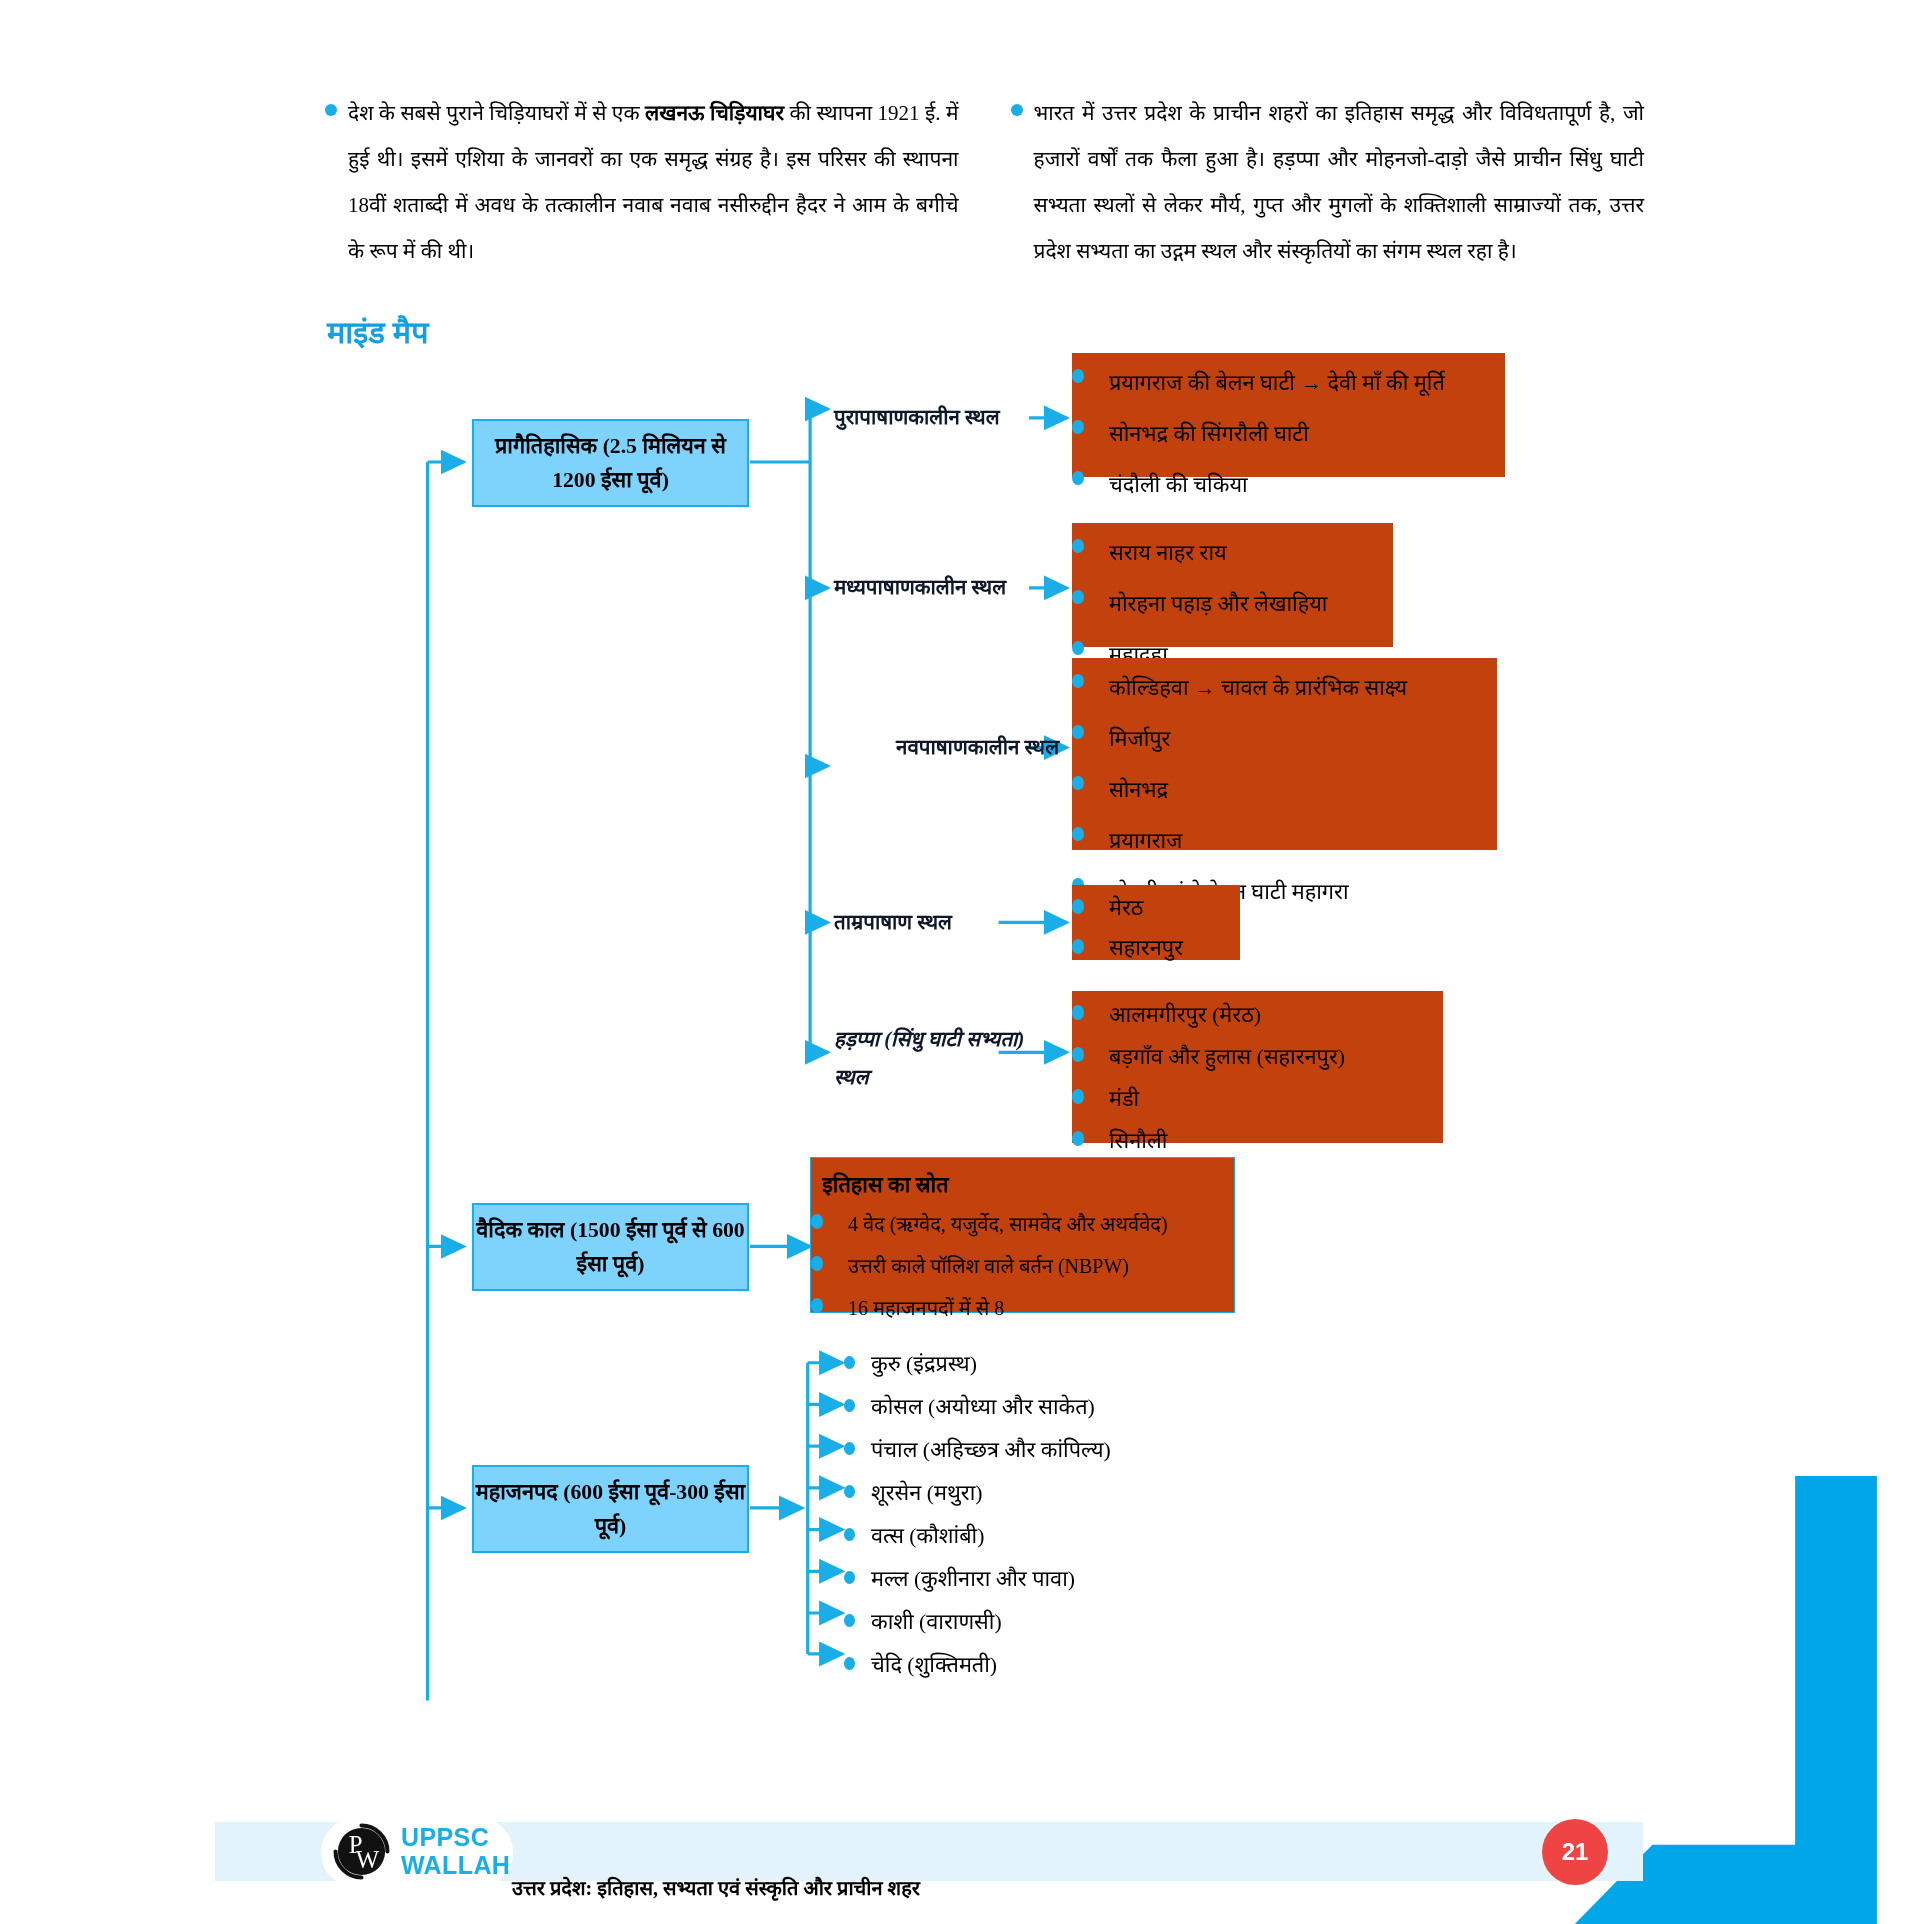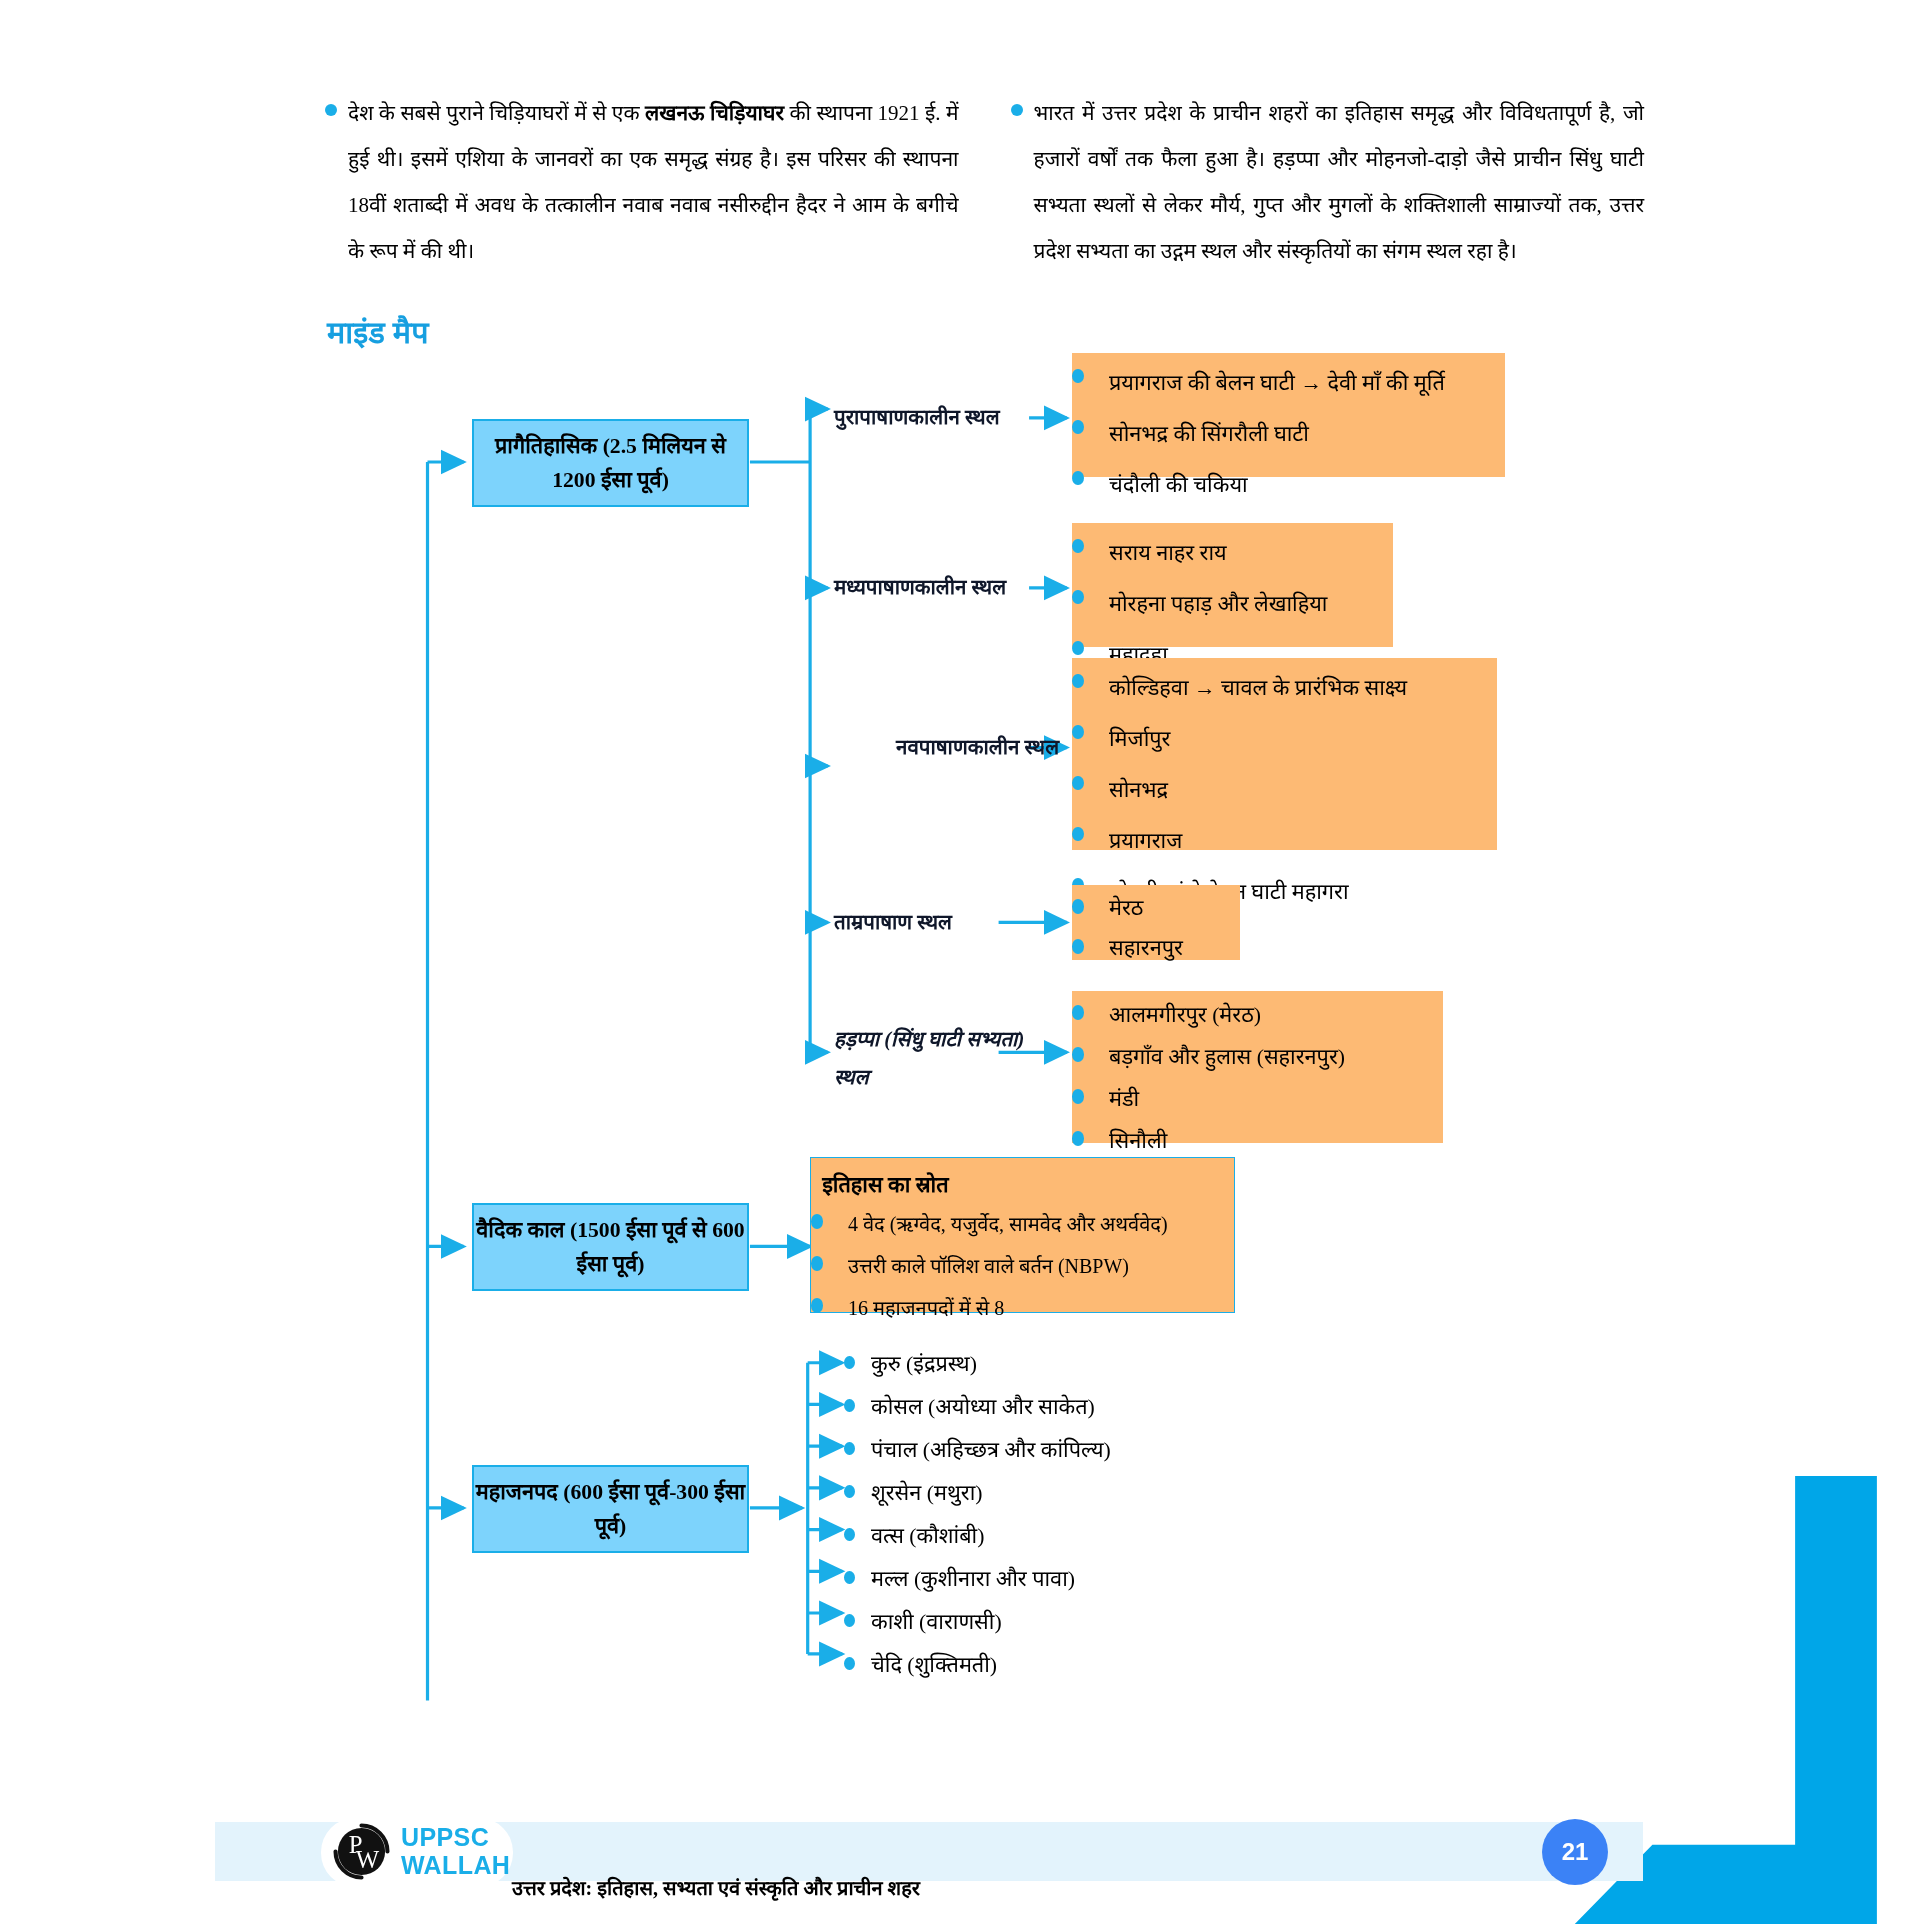--- a/index.html
+++ b/index.html
@@ -30,21 +30,21 @@
 
   
   .wire{position:absolute;left:0;top:0;width:1925px;height:1925px;
         pointer-events:none;}
 
   
   .node{position:absolute;box-sizing:border-box;background:#7dd3fc;
         border:2px solid #1aaee8;display:flex;align-items:center;
         justify-content:center;text-align:center;
         font-size:21.7px;font-weight:bold;line-height:34px;color:#000;}
-  .panel{position:absolute;box-sizing:border-box;background:#fdba74;}
+  .panel{position:absolute;box-sizing:border-box;background:#c2410c;}
   .panel.bordered{border:1.6px solid #1aaee8;}
   .panel ul{list-style:none;margin:0;padding:0;}
   .panel li{display:flex;align-items:flex-start;}
   .panel li .d{flex:0 0 auto;width:37px;padding-top:11.2px;}
   .panel li .d i{display:block;width:12px;height:14.4px;border-radius:50%;
                  background:#1aaee8;}
   .panel li .t{flex:1 1 auto;font-size:21.7px;line-height:51px;color:#000;}
   .panel .hdr{font-size:21.7px;font-weight:bold;color:#000;
               padding:11.2px 0 3.2px 11.2px;}
 
@@ -65,21 +65,21 @@
             background:#e3f3fc;}
   .foot-white-cap{position:absolute;left:321px;top:1818px;width:192px;height:69px;
                   background:#ffffff;border-radius:34px;}
   .logo{position:absolute;left:332px;top:1822px;width:59px;height:59px;}
   .logo-txt{position:absolute;left:401px;top:1823px;line-height:28px;}
   .logo-txt .l1,.logo-txt .l2{font-family:"Liberation Sans","DejaVu Sans",sans-serif;
             font-weight:bold;color:#1aaee8;font-size:25px;letter-spacing:0.4px;}
   .foot-title{position:absolute;left:512px;top:1834px;font-size:20px;
               font-weight:bold;color:#000;white-space:nowrap;margin-top:40px;}
   .pagebadge{position:absolute;left:1542px;top:1819px;width:66px;height:66px;
-             border-radius:50%;background:#3b82f6;color:#fff;
+             border-radius:50%;background:#ef4444;color:#fff;
              font-family:"Liberation Sans","DejaVu Sans",sans-serif;
              font-weight:bold;font-size:24px;display:flex;align-items:center;
              justify-content:center;}
   .corner{position:absolute;right:0;bottom:0;}
 </style>
 </head>
 <body>
 
 <div class="page">
 

